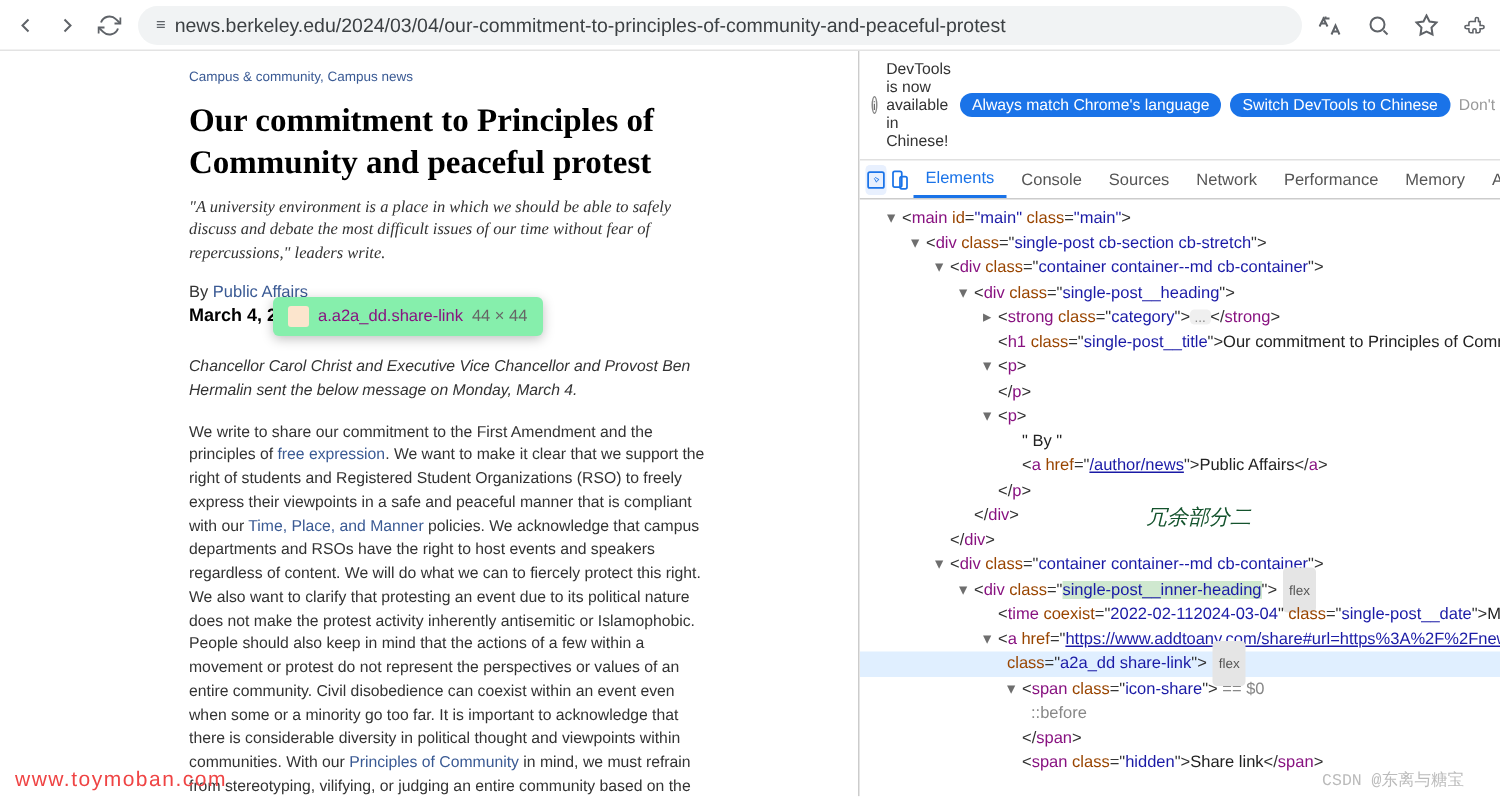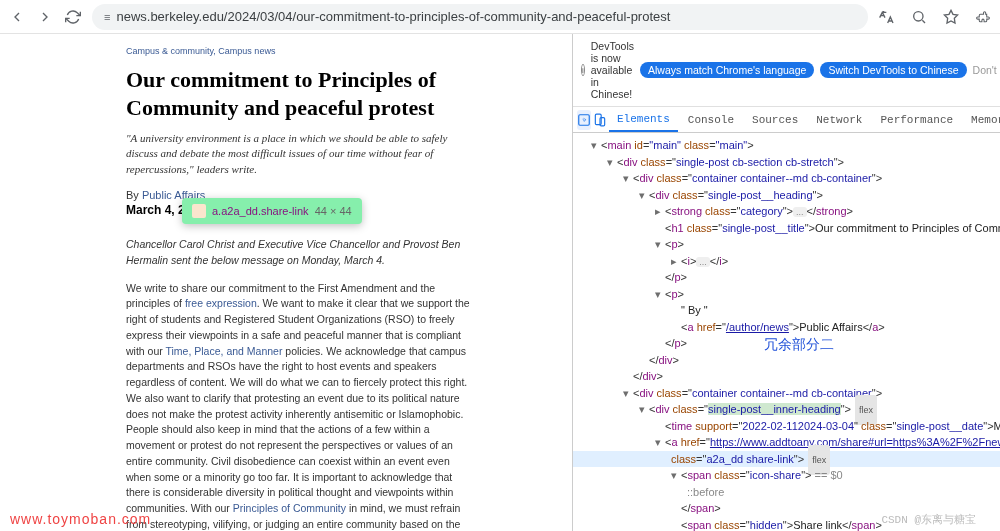--- a/index.html
+++ b/index.html
@@ -42,21 +42,21 @@
 
 
 .devtools { width: 428px; border-left: 1px solid #ccc; display: flex; flex-direction: column; background: #fff; overflow: hidden; }
 .dt-banner { background: #fff; border-bottom: 1px solid #e0e0e0; padding: 6px 8px; display: flex; align-items: center; gap: 6px; font-size: 10.5px; color: #333; flex-wrap: nowrap; }
 .dt-banner .info { width: 12px; height: 12px; border: 1px solid #888; border-radius: 50%; display: flex; align-items: center; justify-content: center; font-size: 8px; color: #555; }
 .pill { background: #1a73e8; color: #fff; border-radius: 10px; padding: 2px 8px; font-size: 10.5px; white-space: nowrap; }
 .pill-ghost { color: #999; font-size: 10.5px; white-space: nowrap; }
 .dt-tabs { display: flex; align-items: center; border-bottom: 1px solid #ccc; height: 26px; font-size: 11px; padding: 0 4px; gap: 2px; }
 .dt-tabs .tool { width: 20px; height: 20px; display: flex; align-items: center; justify-content: center; color: #1a73e8; border-radius: 3px; cursor: pointer; }
 .dt-tabs .tool.active { background: #e8f0fe; }
-.dt-tabs .tab { padding: 0 8px; height: 100%; display: flex; align-items: center; color: #555; cursor: pointer; font-family: Liberation Mono, monospace; }
+.dt-tabs .tab { padding: 0 8px; height: 100%; display: flex; align-items: center; color: #555; cursor: pointer; }
 .dt-tabs .tab.active { color: #1a73e8; border-bottom: 2px solid #1a73e8; }
 .dt-tabs .spacer { flex: 1; }
 
 
 .dom { flex: 1; overflow: auto; font-family: Menlo, Consolas, monospace; font-size: 11px; line-height: 1.5; padding: 4px 0; }
 .ln { white-space: nowrap; padding: 0 4px; }
 .ind1 { padding-left: 18px; } .ind2 { padding-left: 34px; } .ind3 { padding-left: 50px; }
 .ind4 { padding-left: 66px; } .ind5 { padding-left: 82px; } .ind6 { padding-left: 98px; }
 .ind7 { padding-left: 114px; }
 .tag { color: #881280; }
@@ -64,21 +64,21 @@
 .val { color: #1a1aa6; }
 .txt { color: #222; }
 .arrow { color: #6e6e6e; display: inline-block; width: 10px; }
 .ell { color: #888; background: #efefef; border-radius: 3px; padding: 0 3px; font-size: 9px; }
 .badge { background: #e5e5e5; color: #555; border-radius: 3px; padding: 10px 4px; font-size: 9px; margin-left: 4px; }
 .hl { background: #cfe8cf; }
 .sel-line { background: #e0efff; }
 .pseudo { color: #888; }
 .comment { color: #888; }
 .link { color: #1a1aa6; text-decoration: underline; }
-.red-note { position: absolute; color: #1d4ed8; font-size: 14px; font-weight: 400; font-family: sans-serif; right: 166px; top: 302px; }
+.red-note { position: absolute; color: #14532d; font-size: 14px; font-weight: 400; font-family: sans-serif; right: 166px; top: 302px; font-style: italic; }
 
 
 .wm-left { position: absolute; bottom: 4px; left: 10px; font-size: 14px; color: #ef4444; letter-spacing: 1px; }
 .wm-right { position: absolute; bottom: 4px; right: 24px; font-size: 11px; color: #bbb; font-family: Liberation Mono, monospace; }
 </style>
 </head>
 <body>
 
 <div class="toolbar">
   <div class="tb-icon">
@@ -185,31 +185,30 @@
     </div>
 
     <div class="dom">
       <div class="ln ind1"><span class="arrow">▾</span>&lt;<span class="tag">main</span> <span class="attr">id</span>=<span class="val">"main"</span> <span class="attr">class</span>=<span class="val">"main"</span>&gt;</div>
       <div class="ln ind2"><span class="arrow">▾</span>&lt;<span class="tag">div</span> <span class="attr">class</span>="<span class="val">single-post cb-section cb-stretch</span>"&gt;</div>
       <div class="ln ind3"><span class="arrow">▾</span>&lt;<span class="tag">div</span> <span class="attr">class</span>="<span class="val">container container--md cb-container</span>"&gt;</div>
       <div class="ln ind4"><span class="arrow">▾</span>&lt;<span class="tag">div</span> <span class="attr">class</span>="<span class="val">single-post__heading</span>"&gt;</div>
       <div class="ln ind5"><span class="arrow">▸</span>&lt;<span class="tag">strong</span> <span class="attr">class</span>="<span class="val">category</span>"&gt;<span class="ell">...</span>&lt;/<span class="tag">strong</span>&gt;</div>
       <div class="ln ind5"><span class="arrow"></span>&lt;<span class="tag">h1</span> <span class="attr">class</span>="<span class="val">single-post__title</span>"&gt;<span class="txt">Our commitment to Principles of Community and peaceful protest</span>&lt;/&gt;</div>
       <div class="ln ind5"><span class="arrow">▾</span>&lt;<span class="tag">p</span>&gt;</div>
-      <div class="ln ind6"><span class="arrow">▸</span>&lt;<span class="tag">i</span>&gt;<span class="ell">...</span>&lt;/<span class="tag">i</span>&gt;</div>
       <div class="ln ind5"><span class="arrow"></span>&lt;/<span class="tag">p</span>&gt;</div>
       <div class="ln ind5"><span class="arrow">▾</span>&lt;<span class="tag">p</span>&gt;</div>
       <div class="ln ind6"><span class="arrow"></span><span class="txt">"<span> By </span>"</span></div>
       <div class="ln ind6"><span class="arrow"></span>&lt;<span class="tag">a</span> <span class="attr">href</span>="<span class="link">/author/news</span>"&gt;<span class="txt">Public Affairs</span>&lt;/<span class="tag">a</span>&gt;</div>
       <div class="ln ind5"><span class="arrow"></span>&lt;/<span class="tag">p</span>&gt;</div>
       <div class="ln ind4"><span class="arrow"></span>&lt;/<span class="tag">div</span>&gt;</div>
       <div class="ln ind3"><span class="arrow"></span>&lt;/<span class="tag">div</span>&gt;</div>
       <div class="ln ind3"><span class="arrow">▾</span>&lt;<span class="tag">div</span> <span class="attr">class</span>="<span class="val">container container--md cb-container</span>"&gt;</div>
       <div class="ln ind4"><span class="arrow">▾</span>&lt;<span class="tag">div</span> <span class="attr">class</span>="<span class="val hl">single-post__inner-heading</span>"&gt;<span class="badge">flex</span></div>
-      <div class="ln ind5"><span class="arrow"></span>&lt;<span class="tag">time</span> <span class="attr">support</span>="<span class="val">2022-02-112024-03-04</span>" <span class="attr">class</span>="<span class="val">single-post__date</span>"&gt;<span class="txt">March 4, 2024</span>&lt;/&gt;</div>
+      <div class="ln ind5"><span class="arrow"></span>&lt;<span class="tag">time</span> <span class="attr">coexist</span>="<span class="val">2022-02-112024-03-04</span>" <span class="attr">class</span>="<span class="val">single-post__date</span>"&gt;<span class="txt">March 4, 2024</span>&lt;/&gt;</div>
       <div class="ln ind5"><span class="arrow">▾</span>&lt;<span class="tag">a</span> <span class="attr">href</span>="<span class="link">https://www.addtoany.com/share#url=https%3A%2F%2Fnews.berkeley.edu%2F20.%20%20Principles%20of%20Community%20and%20peaceful%20protest%20%7C%20Berkeley</span>"</div>
       <div class="ln ind6 sel-line"><span class="attr">class</span>="<span class="val">a2a_dd share-link</span>"&gt;<span class="badge">flex</span></div>
       <div class="ln ind6"><span class="arrow">▾</span>&lt;<span class="tag">span</span> <span class="attr">class</span>="<span class="val">icon-share</span>"&gt; <span class="comment">== $0</span></div>
       <div class="ln ind7"><span class="pseudo">::before</span></div>
       <div class="ln ind6"><span class="arrow"></span>&lt;/<span class="tag">span</span>&gt;</div>
       <div class="ln ind6"><span class="arrow"></span>&lt;<span class="tag">span</span> <span class="attr">class</span>="<span class="val">hidden</span>"&gt;<span class="txt">Share link</span>&lt;/<span class="tag">span</span>&gt;</div>
 
     </div>
   </div>
 

